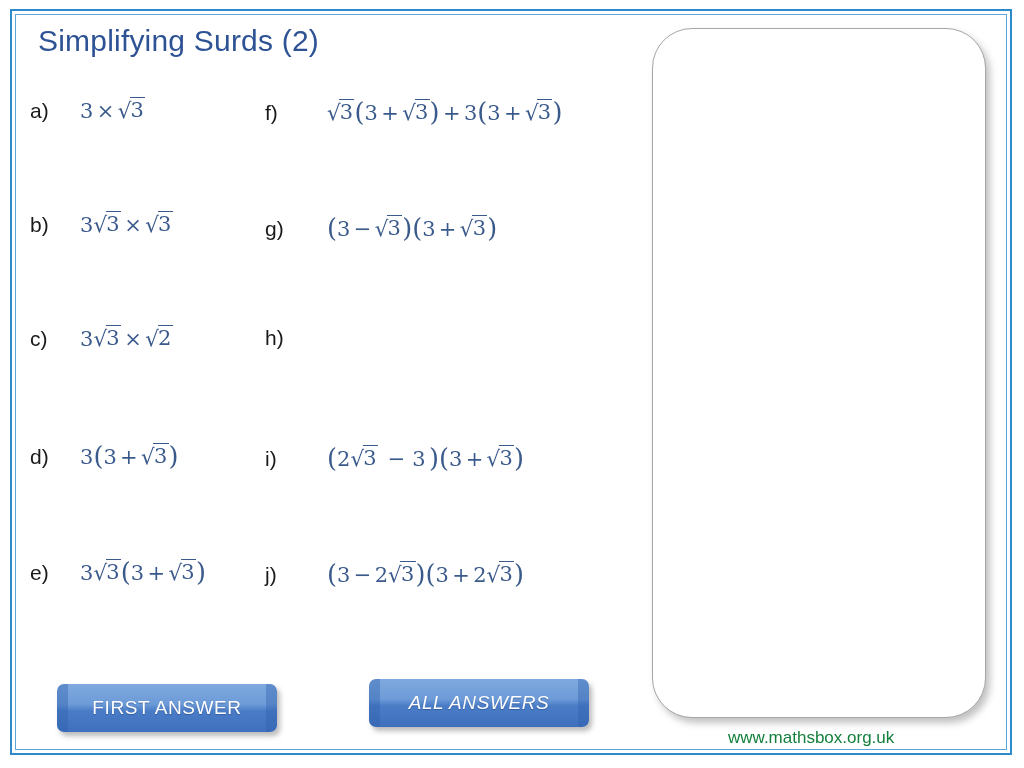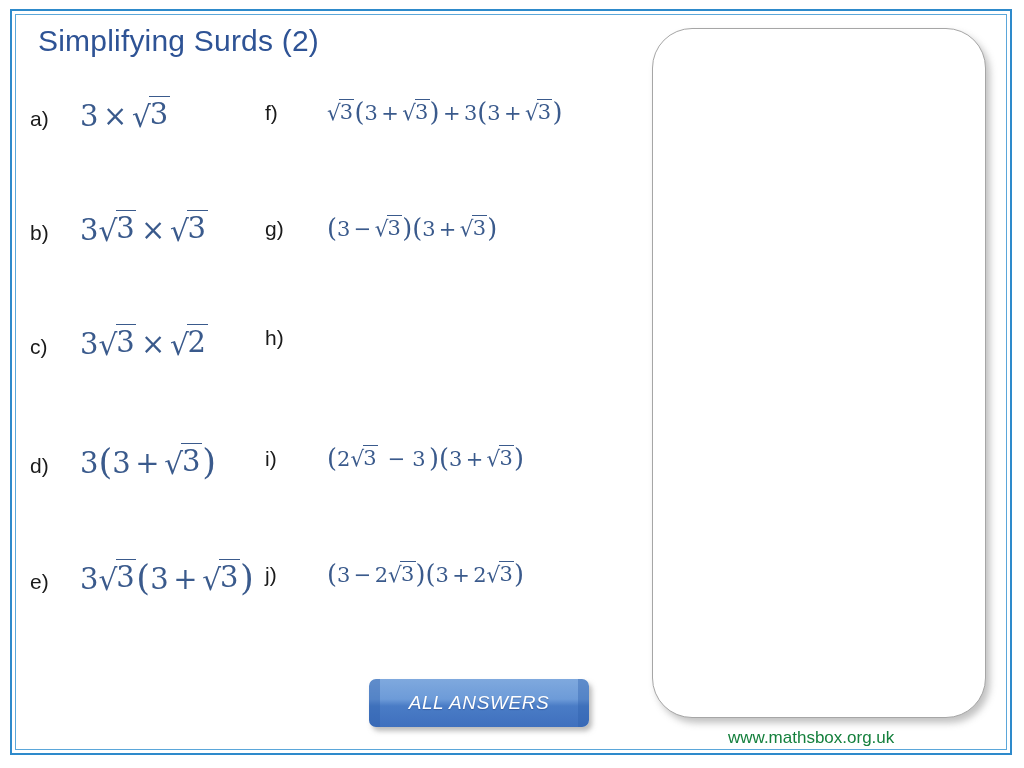--- a/index.html
+++ b/index.html
@@ -58,21 +58,21 @@
     white-space: nowrap;
   }
   .q-label {
     color: #1a1a1a;
     font-size: 21px;
     font-family: "Liberation Sans", sans-serif;
   }
   .q-expr {
     color: #3A5A8C;
     font-family: "DejaVu Serif", serif;
-    font-size: 29px;
+    font-size: 21px;
     white-space: nowrap;
   }
   .q-expr .num { font-family: "DejaVu Serif", serif; }
 
   
   .rad {
     display: inline-block;
     position: relative;
     white-space: nowrap;
   }
@@ -242,20 +242,23 @@
 
   <div class="q-row col-right" id="row-j">
     <span class="q-label">j)</span>
     <span class="q-expr" aria-label="open paren 3 minus 2 root 3 close paren open paren 3 plus 2 root 3 close paren">
       <span class="paren">(</span><span class="num">3</span><span class="op">−</span><span class="num">2</span><span class="rad"><span class="sign">√</span><span class="cont">3</span></span><span class="paren">)</span><span class="paren">(</span><span class="num">3</span><span class="op">+</span><span class="num">2</span><span class="rad"><span class="sign">√</span><span class="cont">3</span></span><span class="paren">)</span>
     </span>
   </div>
 
   <div id="answer-panel"></div>
 
+  <div class="btn" id="btn-first">
+    <span class="btn-label">FIRST ANSWER</span>
+  </div>
 
   <div class="btn" id="btn-all">
     <span class="btn-label">ALL ANSWERS</span>
   </div>
 
   <div id="footer">www.mathsbox.org.uk</div>
 
 </div>
 
 </body></html>

